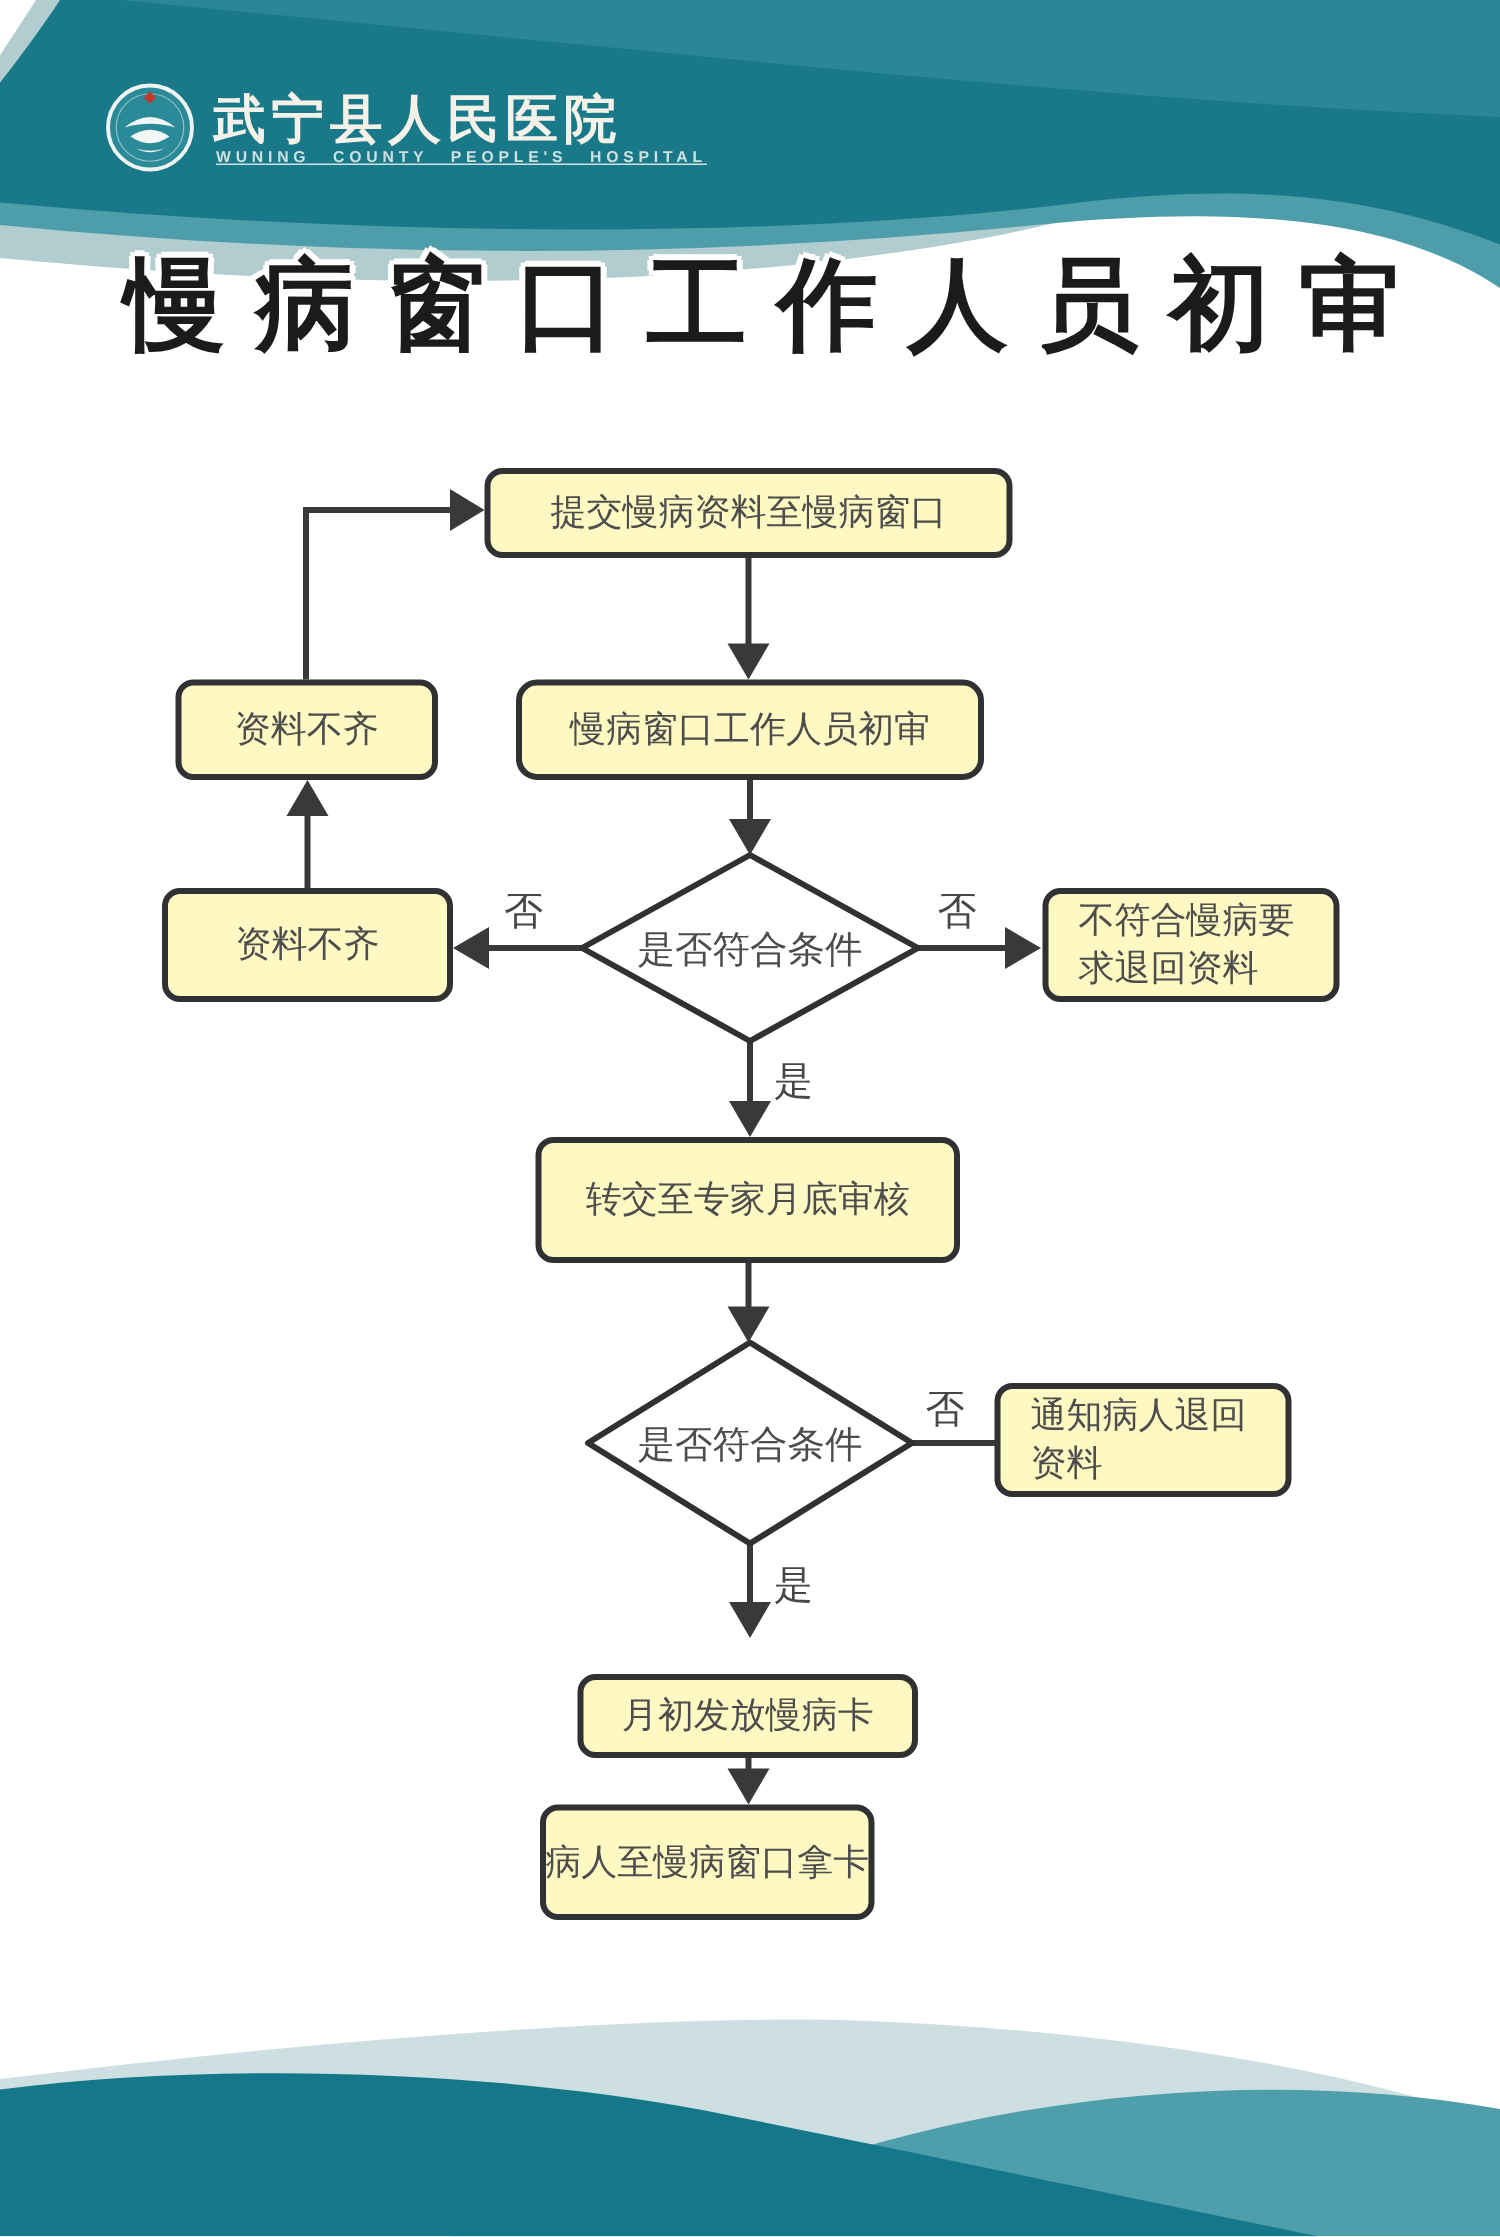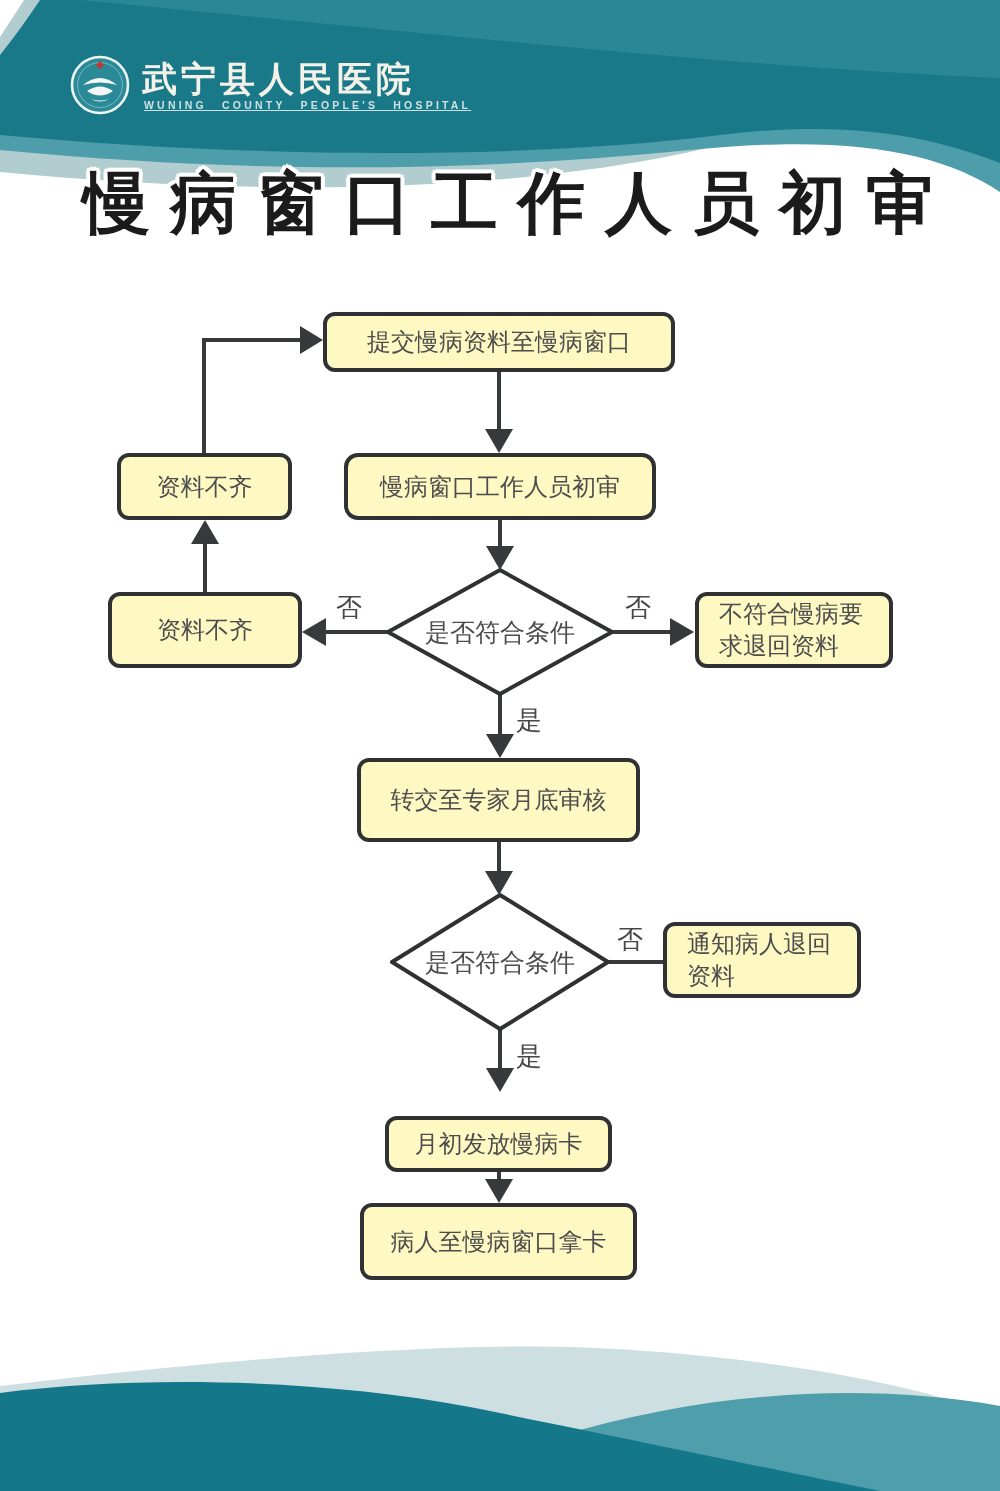--- a/index.html
+++ b/index.html
@@ -129,21 +129,21 @@
     <div class="node wrap" style="left:695px;top:592px;width:198px;height:76px;">不符合慢病要求退回资料</div>
 
     <div class="node" style="left:357px;top:758px;width:283px;height:84px;">转交至专家月底审核</div>
 
     <div class="dlabel" style="left:392px;top:930px;width:216px;height:64px;">是否符合条件</div>
 
     <div class="node wrap" style="left:663px;top:922px;width:198px;height:76px;">通知病人退回资料</div>
 
     <div class="node" style="left:385px;top:1092px;width:227px;height:56px;margin-top:24px;">月初发放慢病卡</div>
 
-    <div class="node" style="left:360px;top:1203px;width:277px;height:77px;">病人至慢病窗口拿卡</div>
+    <div class="node" style="left:360px;top:1203px;width:223px;height:77px;">病人至慢病窗口拿卡</div>
 
     <div class="edge-label" style="left:336px;top:590px;">否</div>
     <div class="edge-label" style="left:625px;top:590px;">否</div>
     <div class="edge-label" style="left:516px;top:703px;">是</div>
     <div class="edge-label" style="left:617px;top:922px;">否</div>
     <div class="edge-label" style="left:516px;top:1039px;">是</div>
   </div>
 
 </div>
 

